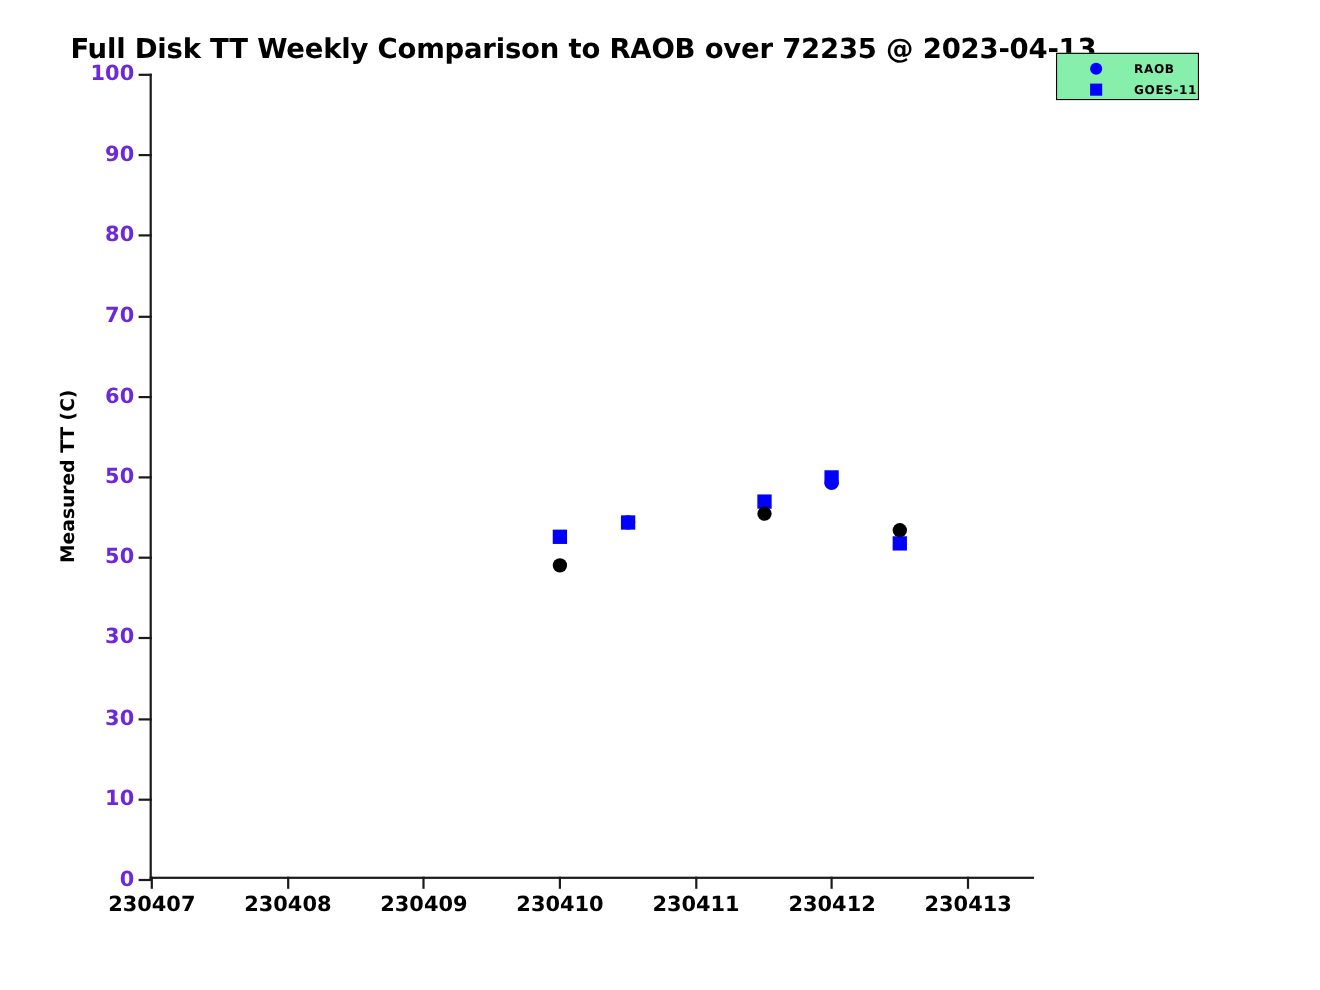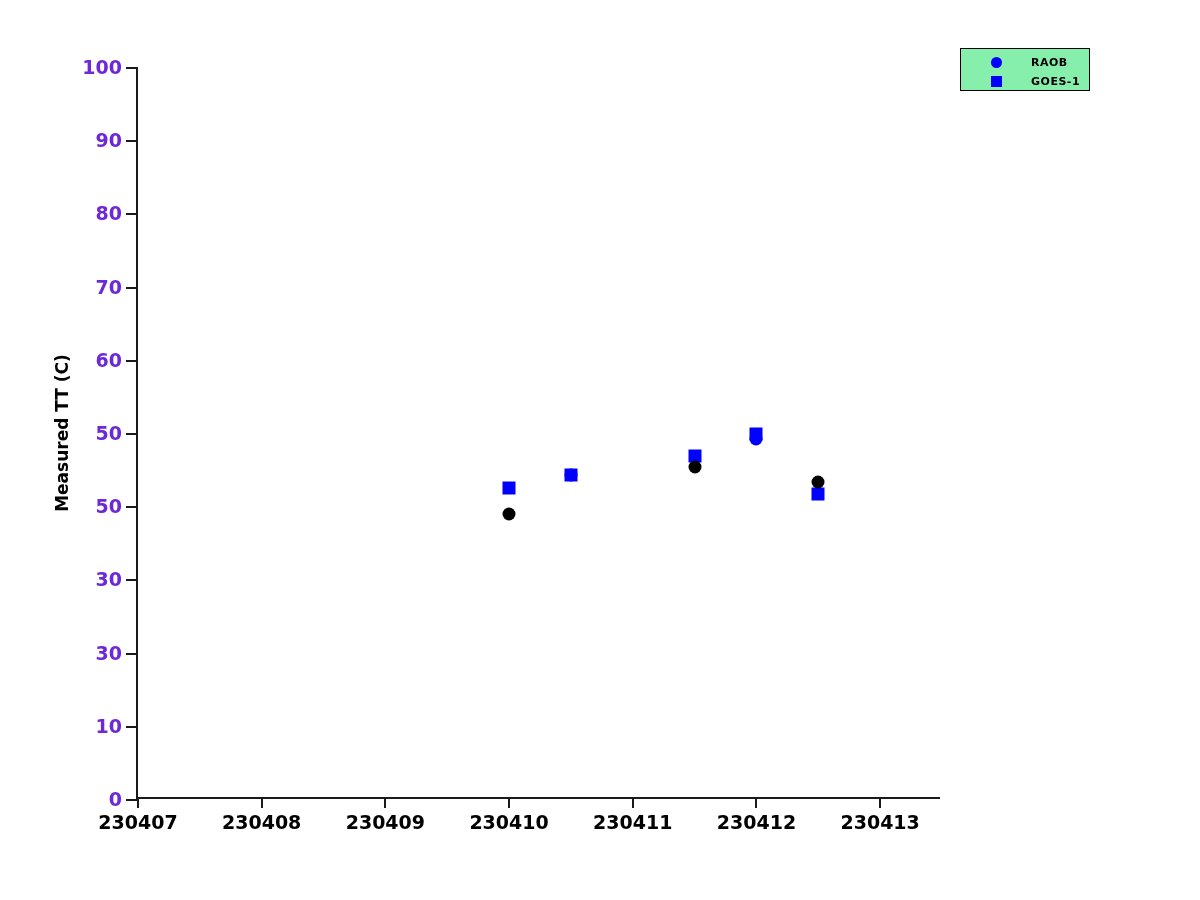--- a/index.html
+++ b/index.html
@@ -169,20 +169,21 @@
     color: #000000;
     letter-spacing: 0.5px;
     white-space: nowrap;
   }
 </style>
 </head>
 <body>
 
 <div id="chart-root">
 
+  <div id="chart-title">Full Disk TT Weekly Comparison to RAOB over 72235 @ 2023-04-13</div>
 
   <div id="plot-area">
     <div id="y-axis">
         <div class="y-row" style="top: 732px;">
           <div class="y-tick"></div>
           <div class="y-label">0</div>
         </div>
         <div class="y-row" style="top: 658.8px;">
           <div class="y-tick"></div>
           <div class="y-label">10</div>
@@ -275,17 +276,17 @@
       <div class="legend-row" style="top: 3px;">
         <div class="legend-sym-wrap">
           <span class="legend-sym circle" style="width: 11px; height: 11px; background: rgb(0, 0, 255);"></span>
         </div>
         <span class="legend-text">RAOB</span>
       </div>
       <div class="legend-row" style="top: 22px;">
         <div class="legend-sym-wrap">
           <span class="legend-sym square" style="width: 11px; height: 11px; background: rgb(0, 0, 255);"></span>
         </div>
-        <span class="legend-text">GOES-1</span>
+        <span class="legend-text">GOES-11</span>
       </div>
     </div>
 
 </div>
 
 </body></html>

